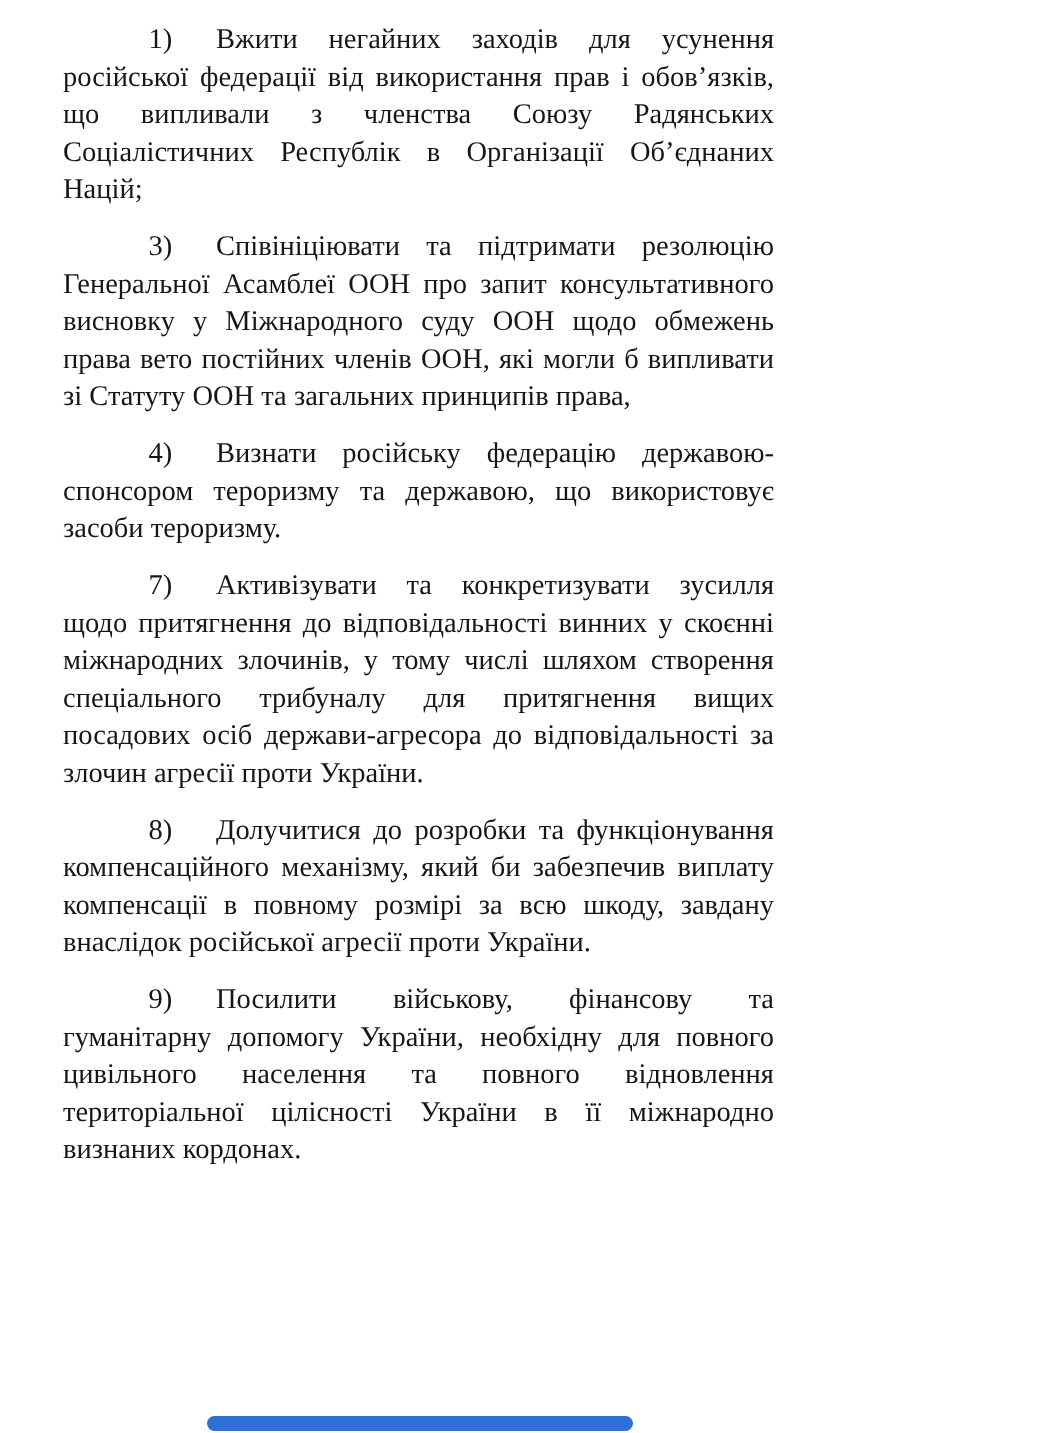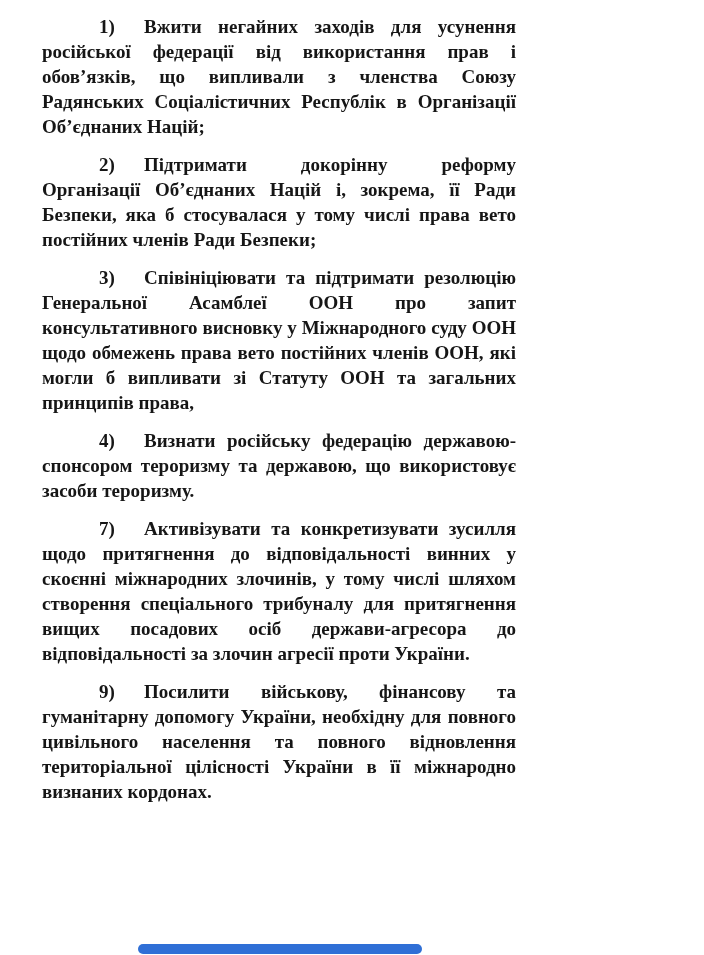--- a/index.html
+++ b/index.html
@@ -8,21 +8,20 @@
     background: #ffffff;
   }
   .page {
     position: relative;
     width: 560px;
     height: 955px;
     background: #ffffff;
     overflow: hidden;
     font-family: "Liberation Serif", "DejaVu Serif", serif;
     color: #161616;
-    font-weight: bold;
   }
   .text-block {
     position: absolute;
     top: 14px;
     left: 42px;
     right: 44px;
   }
   .para {
     margin: 0 0 13px 0;
     font-size: 19px;
@@ -45,27 +44,27 @@
     border-radius: 5px;
   }
 </style>
 </head>
 <body>
 
 <div class="page" style="background: rgb(255, 255, 255); color: rgb(22, 22, 22);">
   <div class="text-block" id="paras">
   <p class="para"><span class="pnum">1)</span><span class="ptext">Вжити негайних заходів для усунення російської федерації від використання прав і обов’язків, що випливали з членства Союзу Радянських Соціалістичних Республік в Організації Об’єднаних Націй;</span></p>
 
-  <p class="para"><span class="pnum">2)</span><span class="ptext">Підтримати докорінну реформу Організації Об’єднаних Націй і, зокрема, її Ради Безпеки, яка б стосувалася у тому числі права вето постійних членів Ради Безпеки;</span></p>
 
   <p class="para"><span class="pnum">3)</span><span class="ptext">Співініціювати та підтримати резолюцію Генеральної Асамблеї ООН про запит консультативного висновку у Міжнародного суду ООН щодо обмежень права вето постійних членів ООН, які могли б випливати зі Статуту ООН та загальних принципів права,</span></p>
 
   <p class="para"><span class="pnum">4)</span><span class="ptext">Визнати російську федерацію державою-спонсором тероризму та державою, що використовує засоби тероризму.</span></p>
 
 
 
   <p class="para"><span class="pnum">7)</span><span class="ptext">Активізувати та конкретизувати зусилля щодо притягнення до відповідальності винних у скоєнні міжнародних злочинів, у тому числі шляхом створення спеціального трибуналу для притягнення вищих посадових осіб держави-агресора до відповідальності за злочин агресії проти України.</span></p>
 
+  <p class="para"><span class="pnum">8)</span><span class="ptext">Долучитися до розробки та функціонування компенсаційного механізму, який би забезпечив виплату компенсації в повному розмірі за всю шкоду, завдану внаслідок російської агресії проти України.</span></p>
 
   <p class="para"><span class="pnum">9)</span><span class="ptext">Посилити військову, фінансову та гуманітарну допомогу України, необхідну для повного цивільного населення та повного відновлення територіальної цілісності України в її міжнародно визнаних кордонах.</span></p>
 </div>
   <div class="bottom-bar" style="background: rgb(47, 111, 214);"></div>
 </div>
 
 </body></html>

